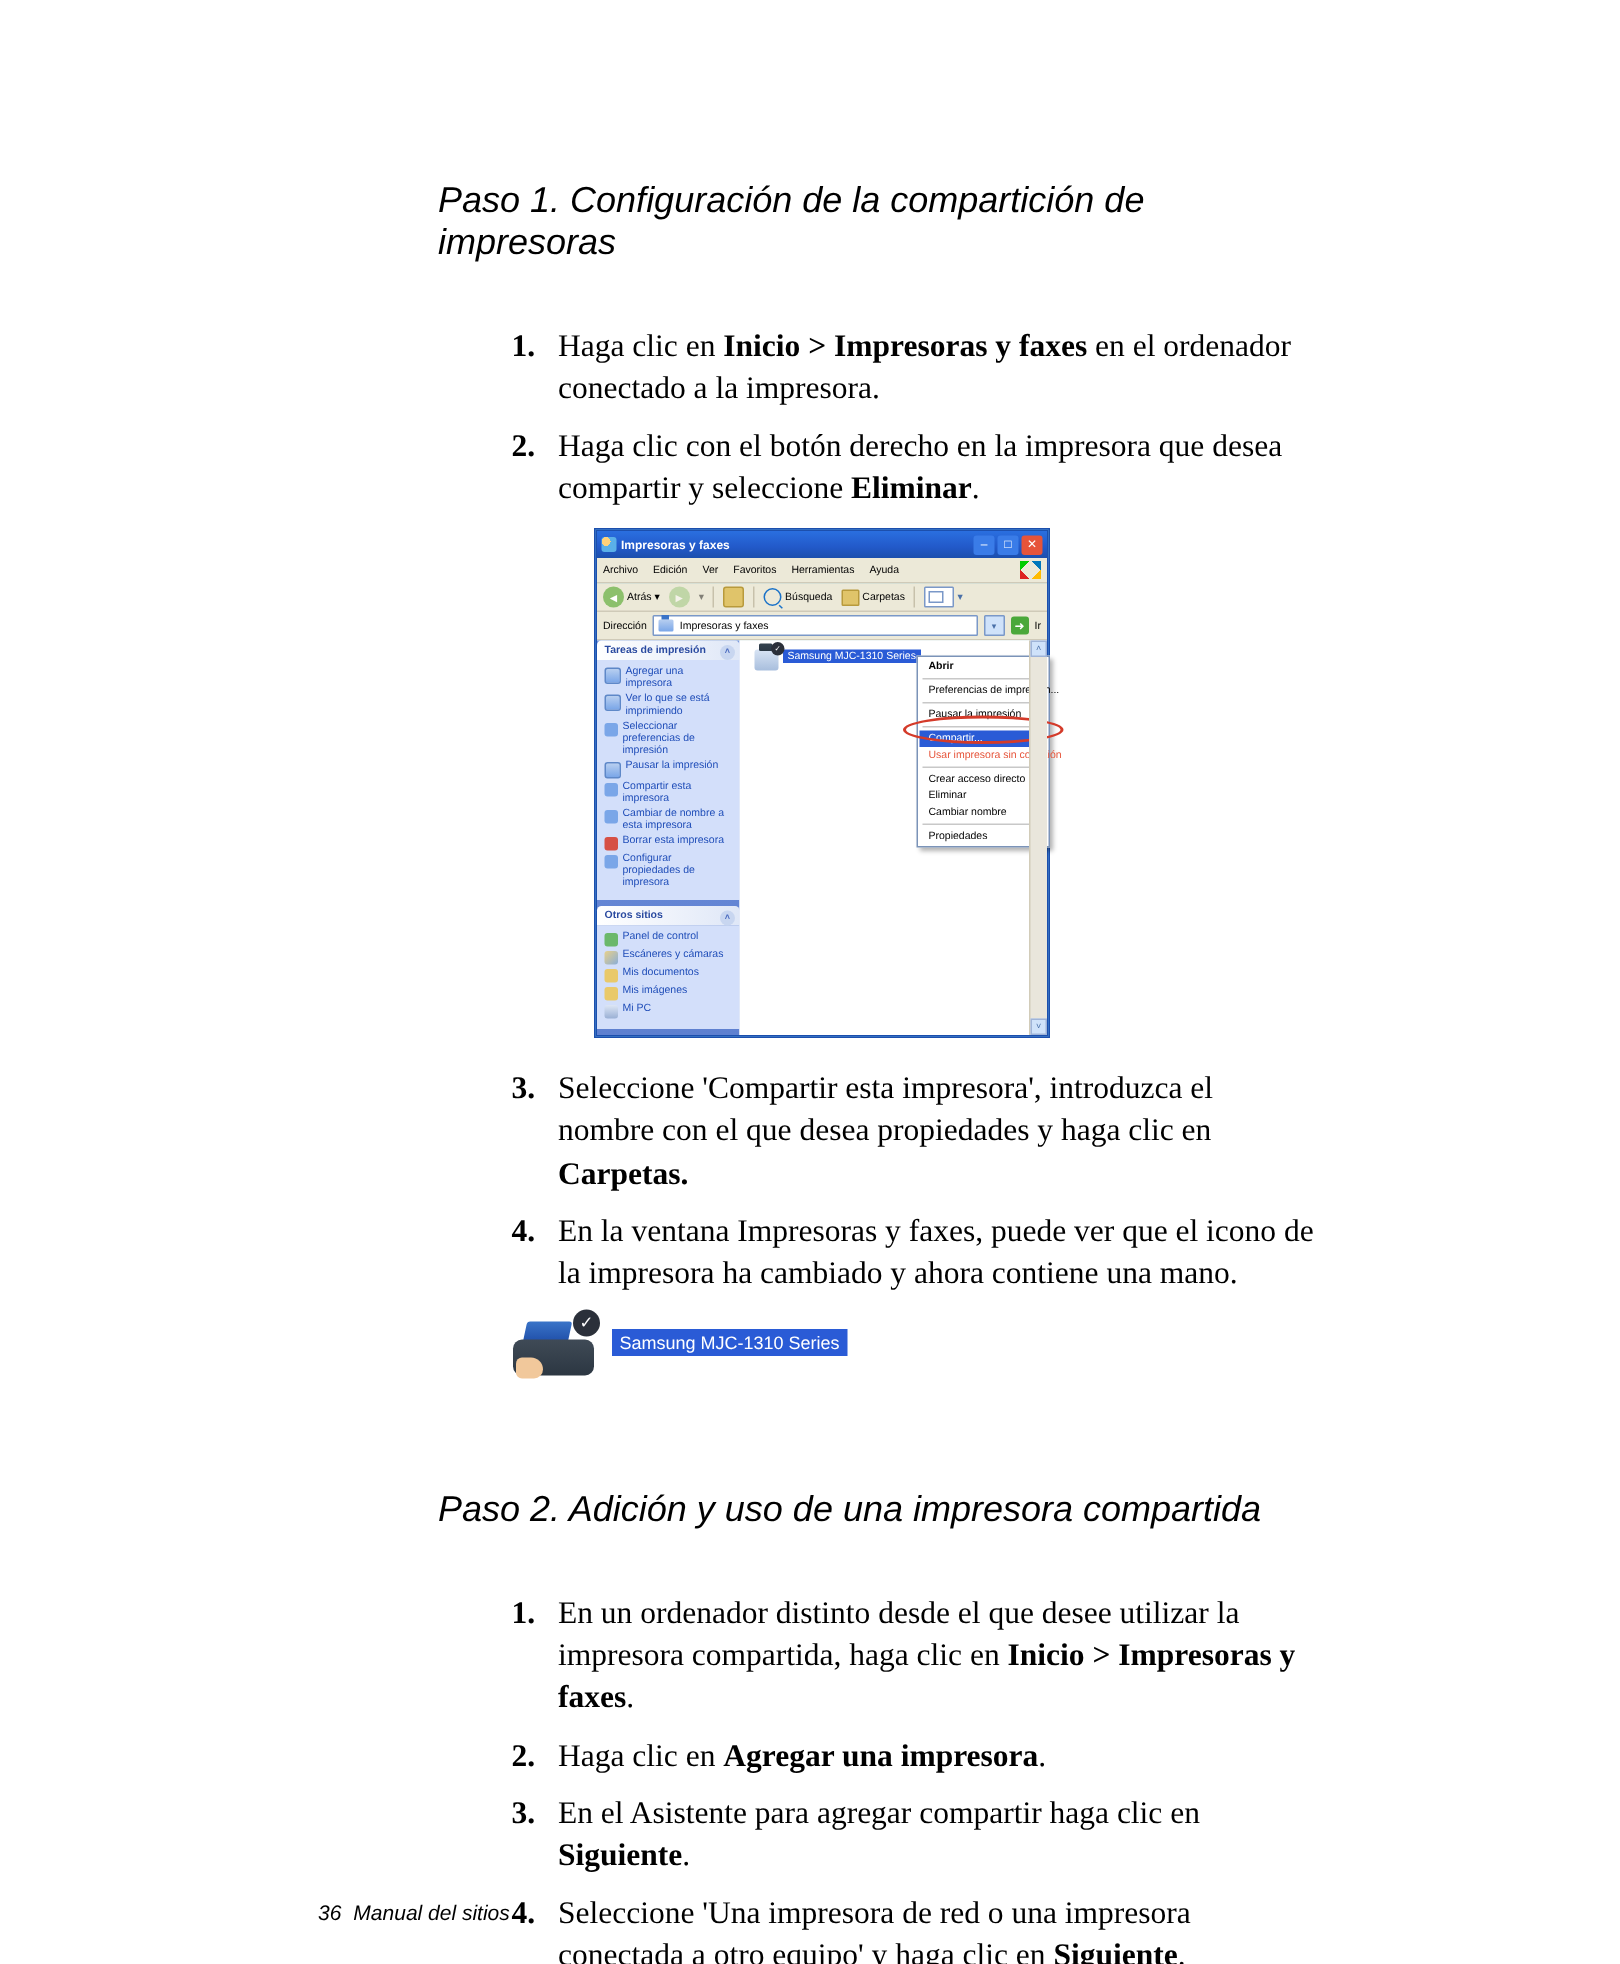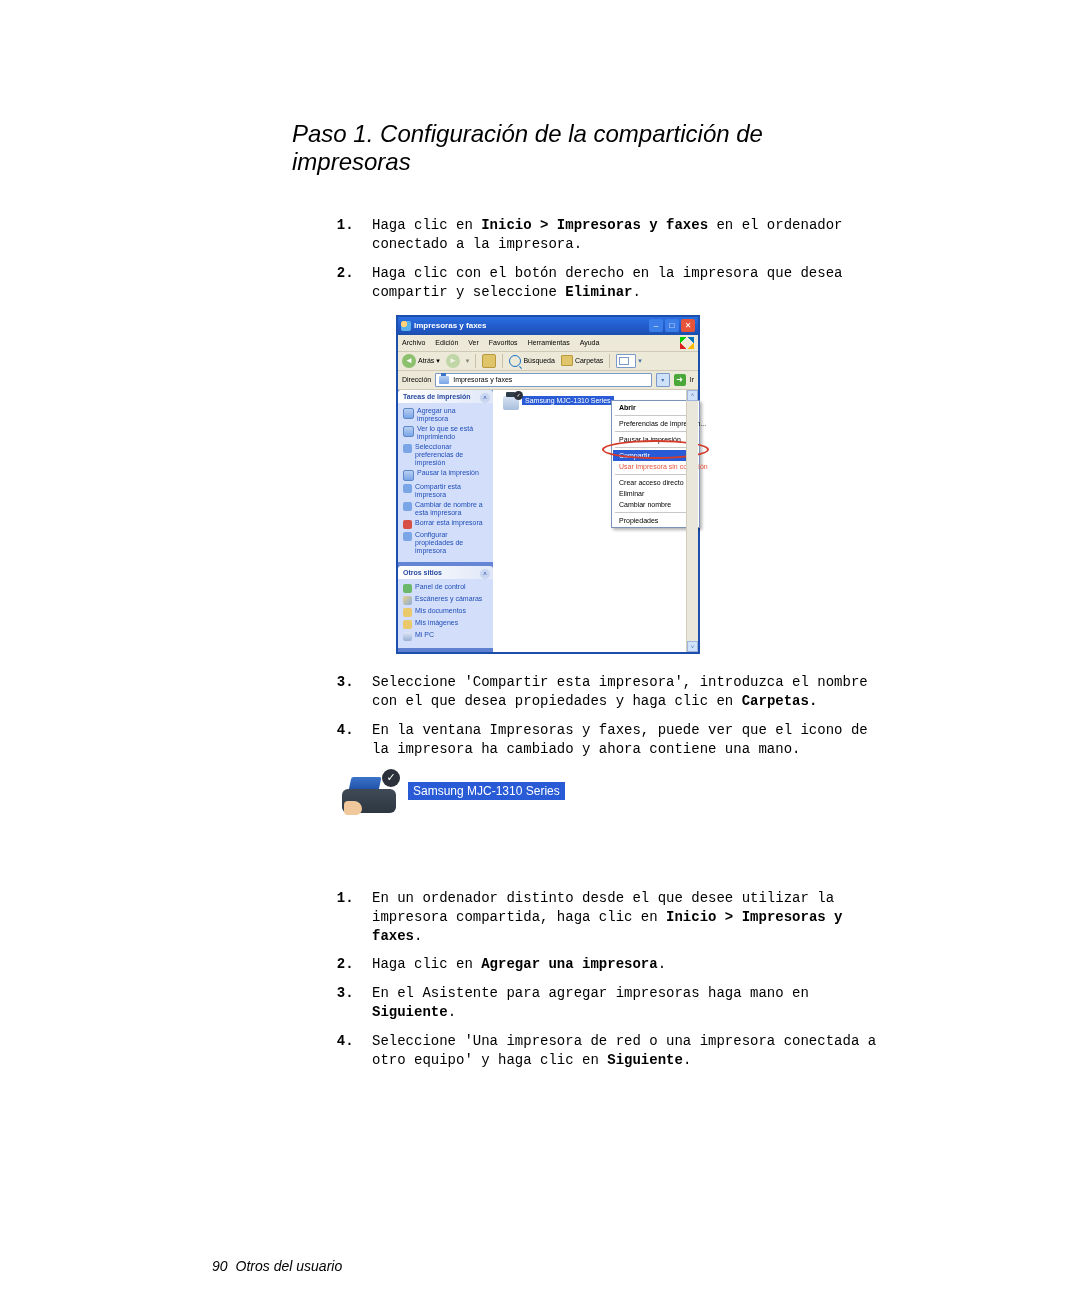--- a/index.html
+++ b/index.html
@@ -22,25 +22,24 @@
     font-style: italic;
     font-weight: 400;
     font-size: 24px;
     margin: 0 0 40px 0;
   }
   ol.steps {
     padding-left: 70px;
     margin: 0 0 10px 0;
   }
   ol.steps li {
-    font-size: 14px;
+    font-size: 21px;
     line-height: 1.35;
     margin-bottom: 10px;
     padding-left: 10px;
-    font-family: Liberation Mono, monospace;
   }
   ol.steps li::marker {
     font-weight: bold;
   }
   .bold { font-weight: bold; }
   .figure-wrap {
     margin: 14px 0 20px 105px;
   }
   
   .xp-window {
@@ -430,34 +429,35 @@
       <div class="tray"></div>
       <div class="body"></div>
       <div class="check">✓</div>
       <div class="hand"></div>
     </div>
     <span class="small-label">Samsung MJC-1310 Series</span>
   </div>
 
   <div class="section-gap"></div>
 
+  <h2 class="step-heading">Paso 2. Adición y uso de una impresora compartida</h2>
 
   <ol class="steps">
     <li>
       <span>En un ordenador distinto desde el que desee utilizar la impresora compartida, haga clic en </span><span class="bold">Inicio &gt; Impresoras y faxes</span><span>.</span>
     </li>
     <li>
       <span>Haga clic en </span><span class="bold">Agregar una impresora</span><span>.</span>
     </li>
     <li>
-      <span>En el Asistente para agregar impresoras haga mano en </span><span class="bold">Siguiente</span><span>.</span>
+      <span>En el Asistente para agregar compartir haga clic en </span><span class="bold">Siguiente</span><span>.</span>
     </li>
     <li>
       <span>Seleccione 'Una impresora de red o una impresora conectada a otro equipo' y haga clic en </span><span class="bold">Siguiente</span><span>.</span>
     </li>
   </ol>
 
   <div class="footer">
-    <span class="pn">90</span>
-    <span>Otros del usuario</span>
+    <span class="pn">36</span>
+    <span>Manual del sitios</span>
   </div>
 
 </div>
 
 </body></html>

